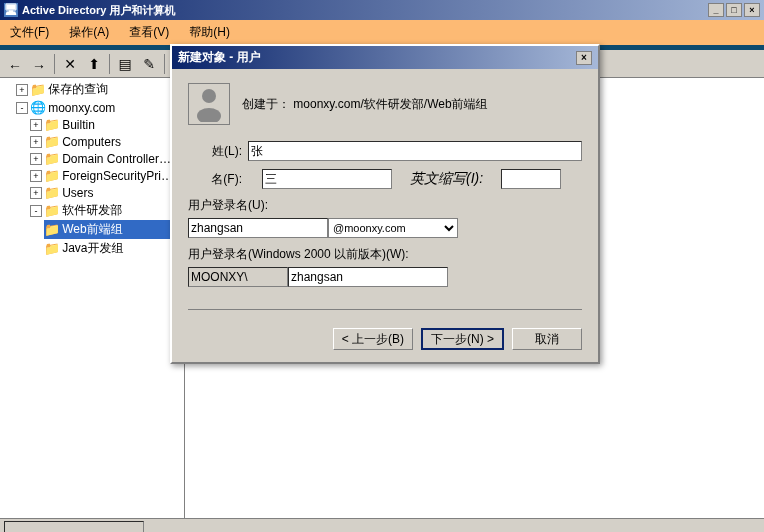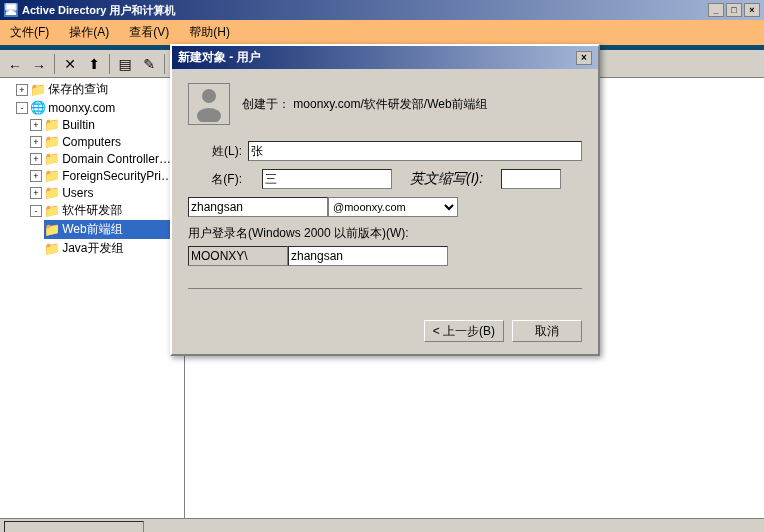--- a/index.html
+++ b/index.html
@@ -331,21 +331,20 @@
       min-width: 70px;
       height: 22px;
       background: #d4d0c8;
       border: 1px solid #808080;
       border-top: 1px solid #ffffff;
       border-left: 1px solid #ffffff;
       font-size: 12px;
       cursor: pointer;
       padding: 0 8px;
       font-family: "SimSun", sans-serif;
-      margin-top: 13px;
     }
     .dialog-btn-default {
       border: 2px solid #0a246a;
     }
     .divider {
       height: 1px;
       background: #808080;
       margin: 0 16px 10px;
     }
   </style>
@@ -485,36 +484,38 @@
       </div>
 
       <div class="form-row-split">
         <div class="form-label" style="width:60px; text-align:right; padding-right:6px;">名(F):</div>
         <input type="text" class="form-input-half" value="三" style="">
         <div style="padding: 0 4px; font-size:14px; white-space:nowrap;font-style:italic;">英文缩写(I):</div>
         <input type="text" class="form-input-short" value="" style="">
       </div>
 
 
+      <div class="login-section-label">用户登录名(U):</div>
 
       <div class="login-row">
         <input type="text" class="login-input" value="zhangsan" style="">
         <select class="login-select">
           <option>@moonxy.com</option>
         </select>
       </div>
 
       <div class="login-section-label">用户登录名(Windows 2000 以前版本)(W):</div>
 
       <div class="winnt-row">
         <div class="winnt-prefix">MOONXY\</div>
         <input type="text" class="winnt-input" value="zhangsan" style="">
       </div>
     </div>
 
     <div class="divider"></div>
 
     <div class="dialog-footer">
       <button class="dialog-btn">&lt; 上一步(B)</button>
+      <button class="dialog-btn dialog-btn-default">下一步(N) &gt;</button>
       <button class="dialog-btn">取消</button>
     </div>
   </div>
 </div>
 
 </body></html>

